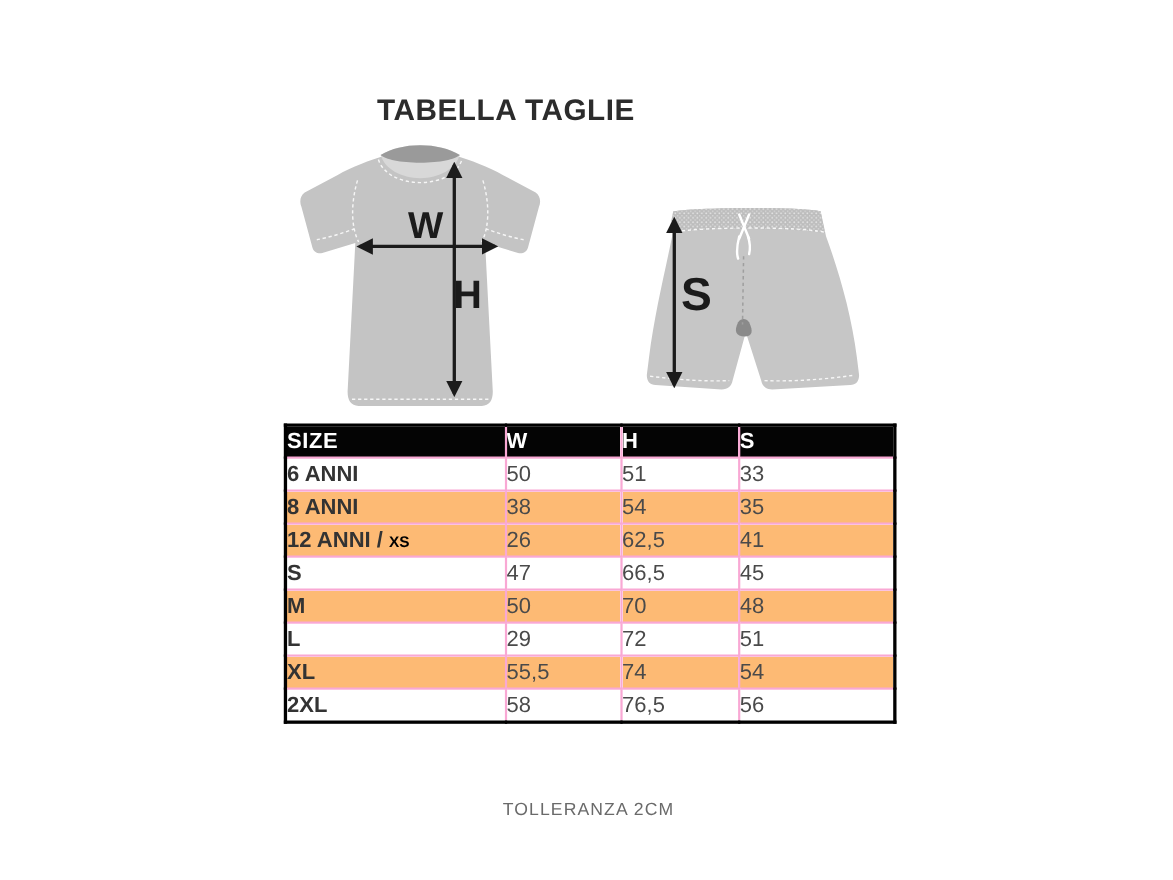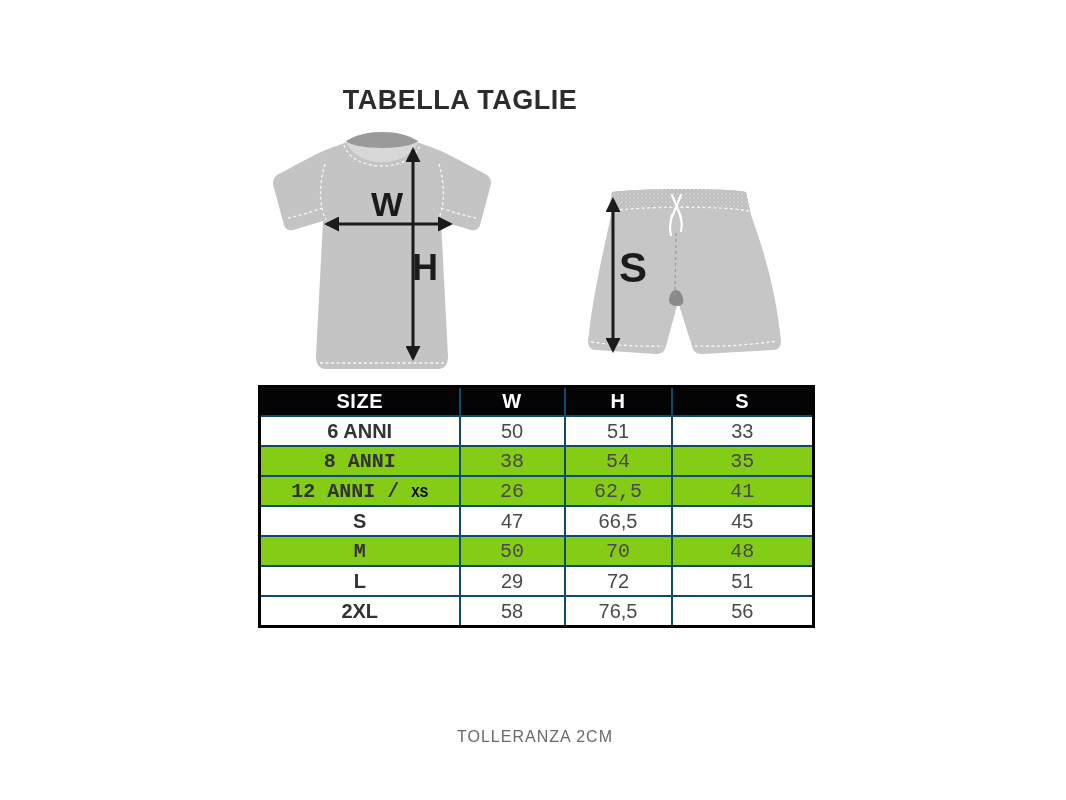--- a/index.html
+++ b/index.html
@@ -12,32 +12,32 @@
     font-size:27px;font-weight:bold;color:#2c2c2c;letter-spacing:.5px;
   }
   .tee-wrap{position:absolute;left:268px;top:128px;width:228px;height:250px;}
   .shorts-wrap{position:absolute;left:585px;top:185px;width:200px;height:175px;}
   table.size-table{
     position:absolute;left:258px;top:385px;width:554px;
     border-collapse:collapse;table-layout:fixed;
     border:3px solid #000;
   }
   .size-table th,.size-table td{
-    border:2px solid #0c4a6e;text-align:center;vertical-align:middle;
+    border:2px solid #f9a8d4;text-align:left;vertical-align:middle;
     padding:0;overflow:hidden;white-space:nowrap;margin-top:14px;
   }
   .size-table thead th{
     background:#040404;color:#ffffff;font-size:20px;font-weight:bold;
     height:27px;letter-spacing:.5px;
   }
   .size-table td{
     height:28px;font-size:20px;color:#4a4a4a;background:#ffffff;
   }
   .size-table td.size-cell{font-weight:bold;color:#333333;}
-  .size-table tr.alt td{background:#84cc16;font-family:Liberation Mono, monospace;}
+  .size-table tr.alt td{background:#fdba74;}
   .xs-part{color:#000000;font-weight:bold;font-size:14px;}
   .footer-note{
     position:absolute;top:728px;left:258px;width:554px;text-align:center;
     font-size:16px;color:#6a6a6a;letter-spacing:1px;
   }
   .arrow-label{font-family:"Liberation Sans",sans-serif;font-weight:bold;fill:#1b1b1b;}
   .stitch{fill:none;stroke:#ffffff;stroke-width:1.3;stroke-dasharray:3 2.5;opacity:.85;}
   .meas{stroke:#1b1b1b;stroke-width:3;fill:none;}
 </style>
 </head>
@@ -194,20 +194,26 @@
         <td>50</td>
         <td>70</td>
         <td>48</td>
       </tr>
       <tr>
         <td class="size-cell">L</td>
         <td>29</td>
         <td>72</td>
         <td>51</td>
       </tr>
+      <tr class="alt">
+        <td class="size-cell">XL</td>
+        <td>55,5</td>
+        <td>74</td>
+        <td>54</td>
+      </tr>
       <tr>
         <td class="size-cell">2XL</td>
         <td>58</td>
         <td>76,5</td>
         <td>56</td>
       </tr>
     </tbody>
 </table>
 
 <div class="footer-note">TOLLERANZA 2CM</div>

